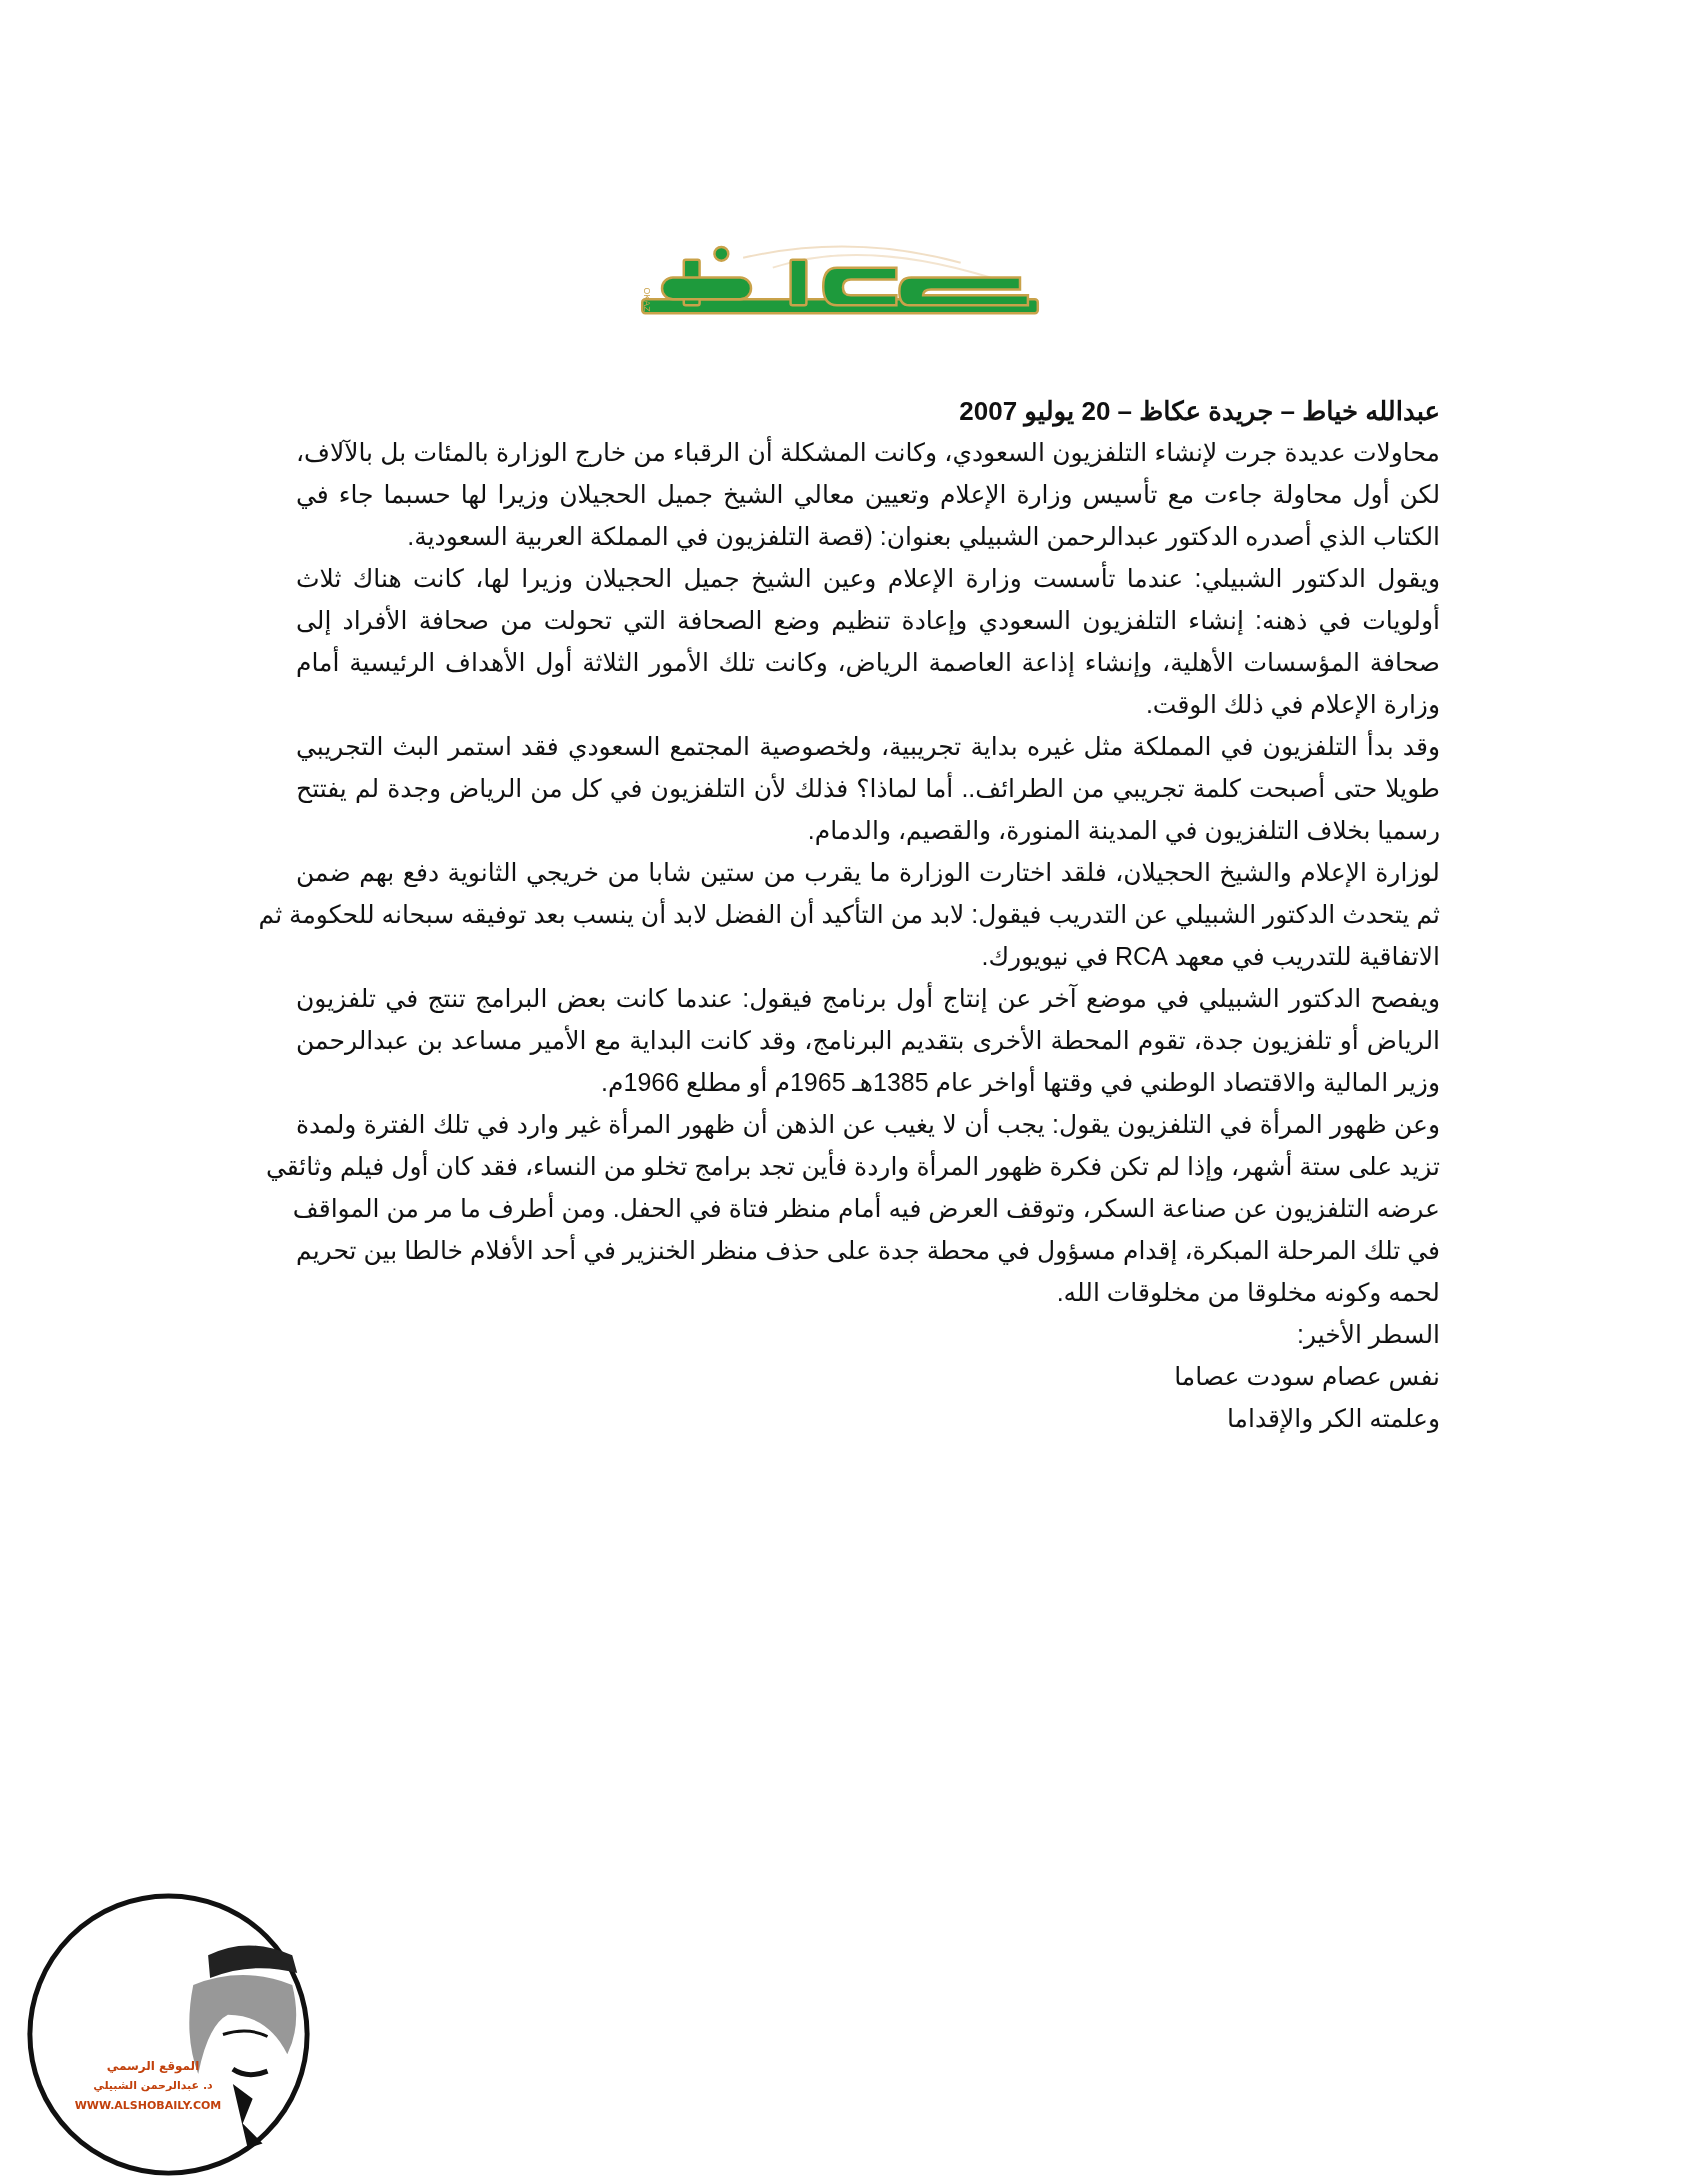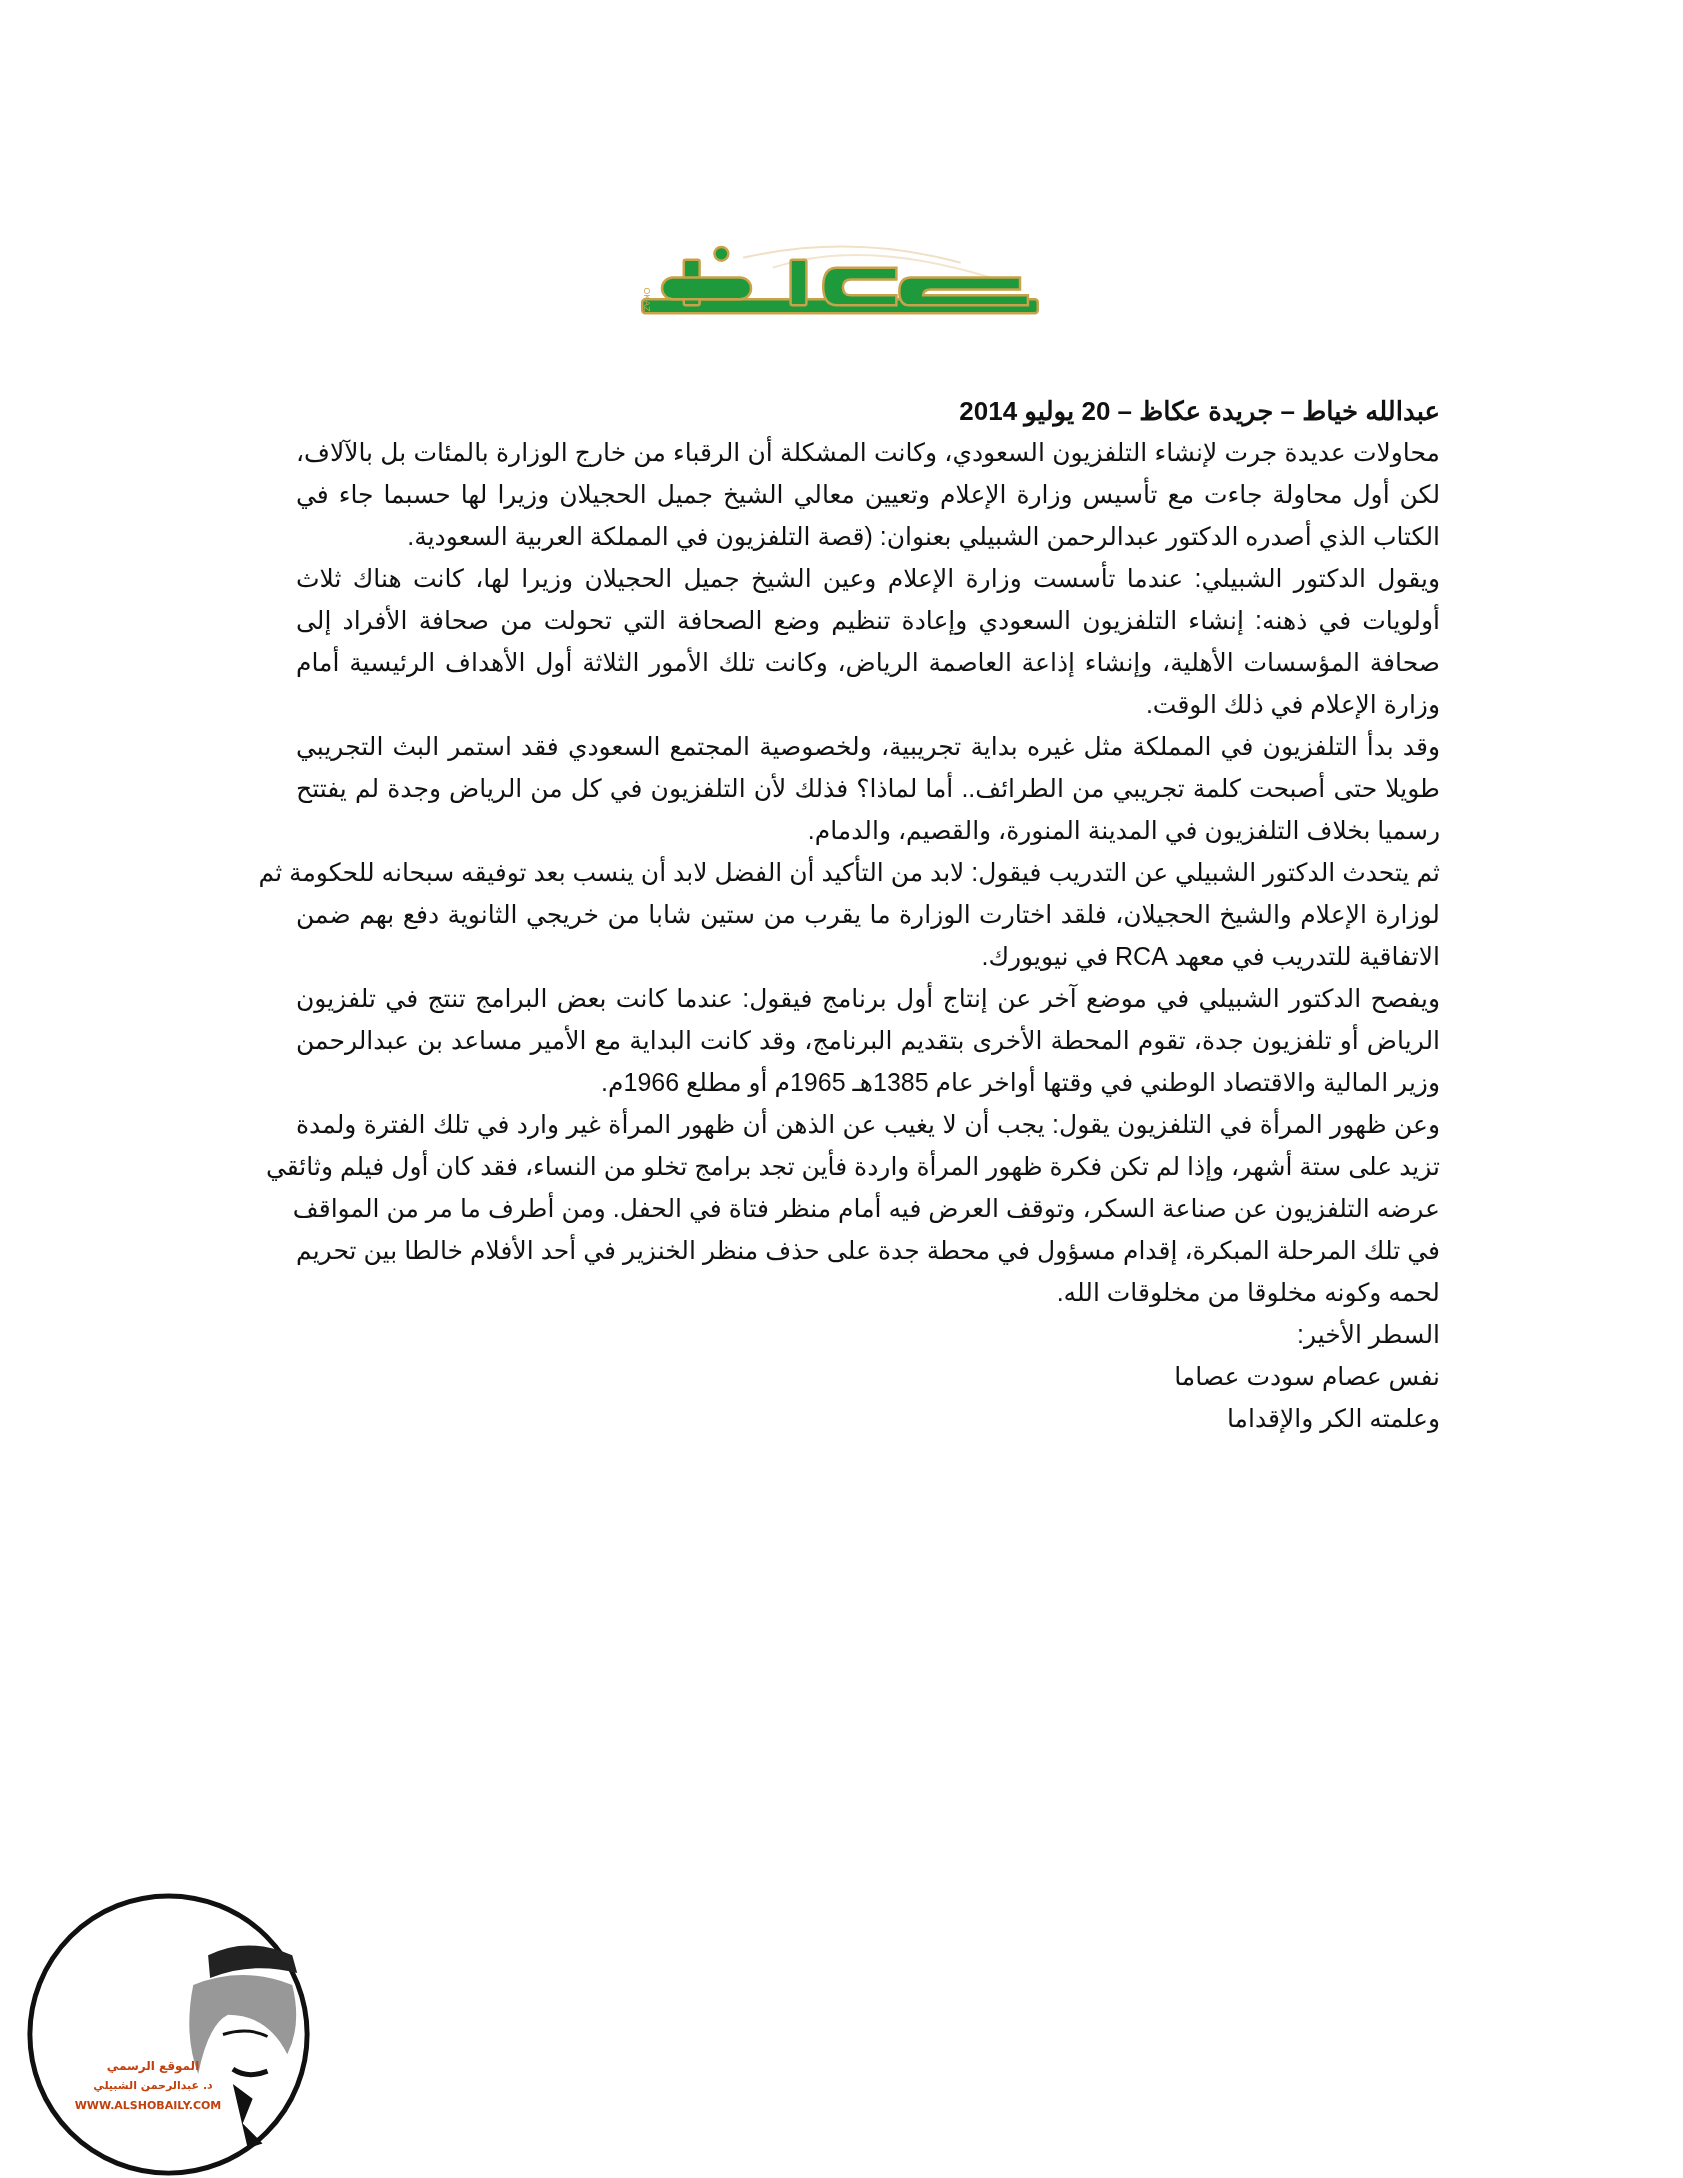--- a/index.html
+++ b/index.html
@@ -30,34 +30,34 @@
       <rect x="158" y="22" width="16" height="46" rx="2"></rect>
       <path d="M205 30 h60 v12 h-46 q-8 0 -8 8 q0 8 8 8 h46 v10 h-60 q-14 0 -14 -19 q0 -19 14 -19z"></path>
       <path d="M280 40 h110 v12 h-90 q-8 0 -8 6 h106 v10 h-120 q-10 0 -10 -14 q0 -14 12 -14z"></path>
       <circle cx="88" cy="16" r="7"></circle>
     </g>
     <text x="10" y="50" font-size="9" fill="#c9a24a" font-family="Liberation Sans, sans-serif" transform="rotate(90 10 50)">OKAZ</text>
   </svg>
 </div>
 
 <div class="content">
-  <div class="heading">عبدالله خياط – جريدة عكاظ – 20 يوليو 2014</div>
+  <div class="heading">عبدالله خياط – جريدة عكاظ – 20 يوليو 2007</div>
   <div id="lines">
       <div class="line just">محاولات عديدة جرت لإنشاء التلفزيون السعودي، وكانت المشكلة أن الرقباء من خارج الوزارة بالمئات بل بالآلاف،</div>
       <div class="line just">لكن أول محاولة جاءت مع تأسيس وزارة الإعلام وتعيين معالي الشيخ جميل الحجيلان وزيرا لها حسبما جاء في</div>
       <div class="line">الكتاب الذي أصدره الدكتور عبدالرحمن الشبيلي بعنوان: (قصة التلفزيون في المملكة العربية السعودية.</div>
       <div class="line just">ويقول الدكتور الشبيلي: عندما تأسست وزارة الإعلام وعين الشيخ جميل الحجيلان وزيرا لها، كانت هناك ثلاث</div>
       <div class="line just">أولويات في ذهنه: إنشاء التلفزيون السعودي وإعادة تنظيم وضع الصحافة التي تحولت من صحافة الأفراد إلى</div>
       <div class="line just">صحافة المؤسسات الأهلية، وإنشاء إذاعة العاصمة الرياض، وكانت تلك الأمور الثلاثة أول الأهداف الرئيسية أمام</div>
       <div class="line">وزارة الإعلام في ذلك الوقت.</div>
       <div class="line just">وقد بدأ التلفزيون في المملكة مثل غيره بداية تجريبية، ولخصوصية المجتمع السعودي فقد استمر البث التجريبي</div>
       <div class="line just">طويلا حتى أصبحت كلمة تجريبي من الطرائف.. أما لماذا؟ فذلك لأن التلفزيون في كل من الرياض وجدة لم يفتتح</div>
       <div class="line">رسميا بخلاف التلفزيون في المدينة المنورة، والقصيم، والدمام.</div>
+      <div class="line just">لوزارة الإعلام والشيخ الحجيلان، فلقد اختارت الوزارة ما يقرب من ستين شابا من خريجي الثانوية دفع بهم ضمن</div>
       <div class="line just">ثم يتحدث الدكتور الشبيلي عن التدريب فيقول: لابد من التأكيد أن الفضل لابد أن ينسب بعد توفيقه سبحانه للحكومة ثم</div>
-      <div class="line just">لوزارة الإعلام والشيخ الحجيلان، فلقد اختارت الوزارة ما يقرب من ستين شابا من خريجي الثانوية دفع بهم ضمن</div>
       <div class="line">الاتفاقية للتدريب في معهد RCA في نيويورك.</div>
       <div class="line just">ويفصح الدكتور الشبيلي في موضع آخر عن إنتاج أول برنامج فيقول: عندما كانت بعض البرامج تنتج في تلفزيون</div>
       <div class="line just">الرياض أو تلفزيون جدة، تقوم المحطة الأخرى بتقديم البرنامج، وقد كانت البداية مع الأمير مساعد بن عبدالرحمن</div>
       <div class="line">وزير المالية والاقتصاد الوطني في وقتها أواخر عام 1385هـ 1965م أو مطلع 1966م.</div>
       <div class="line just">وعن ظهور المرأة في التلفزيون يقول: يجب أن لا يغيب عن الذهن أن ظهور المرأة غير وارد في تلك الفترة ولمدة</div>
       <div class="line just">تزيد على ستة أشهر، وإذا لم تكن فكرة ظهور المرأة واردة فأين تجد برامج تخلو من النساء، فقد كان أول فيلم وثائقي</div>
       <div class="line just">عرضه التلفزيون عن صناعة السكر، وتوقف العرض فيه أمام منظر فتاة في الحفل. ومن أطرف ما مر من المواقف</div>
       <div class="line just">في تلك المرحلة المبكرة، إقدام مسؤول في محطة جدة على حذف منظر الخنزير في أحد الأفلام خالطا بين تحريم</div>
       <div class="line">لحمه وكونه مخلوقا من مخلوقات الله.</div>
       <div class="line">السطر الأخير:</div>

